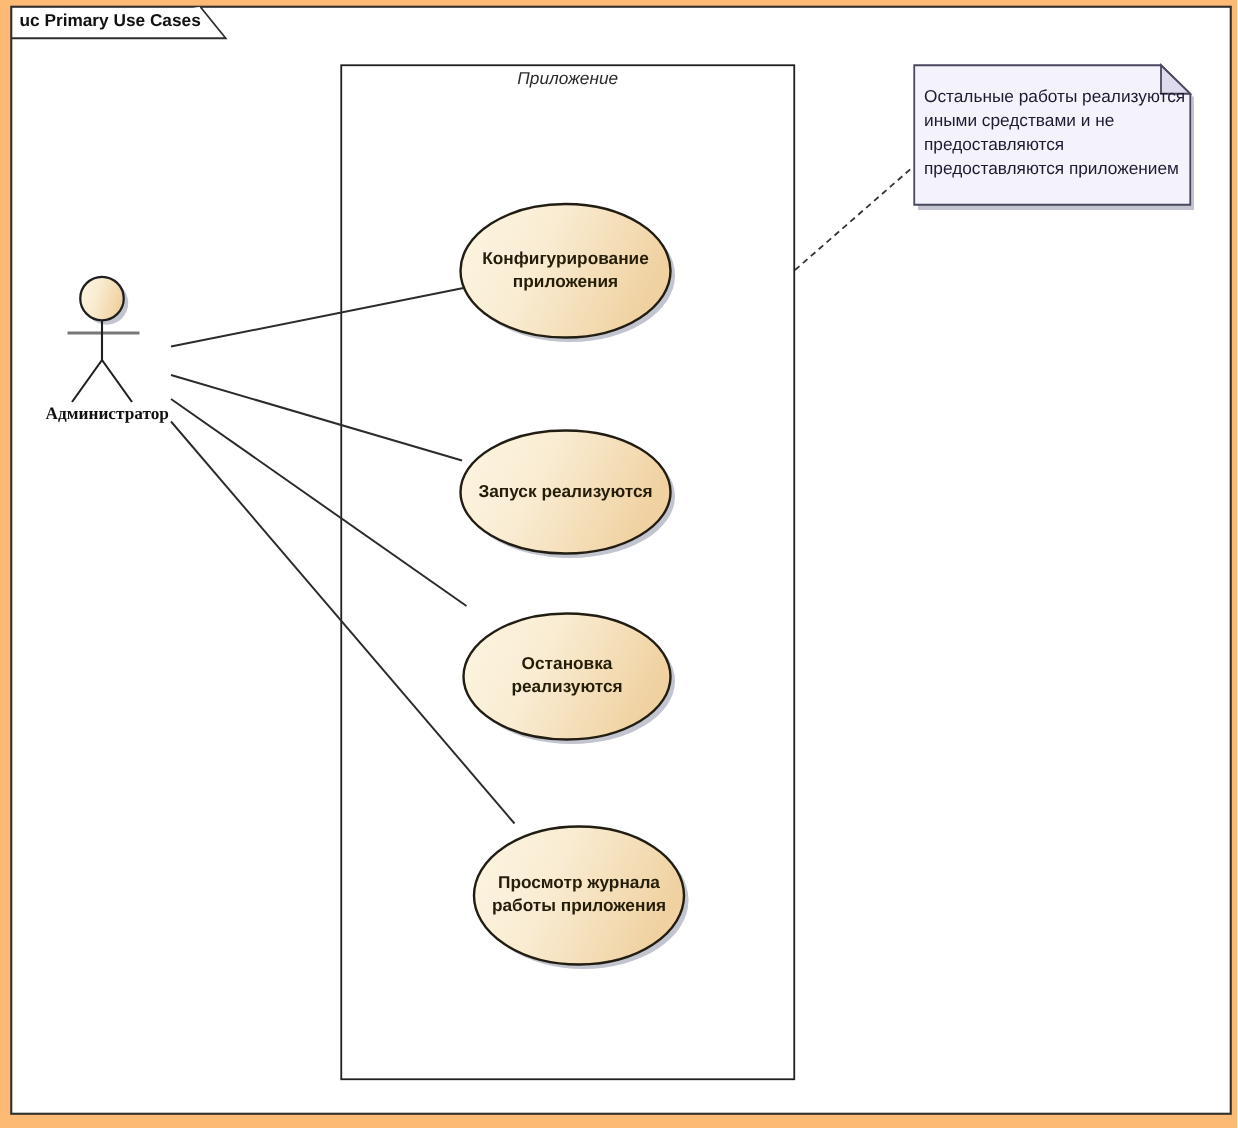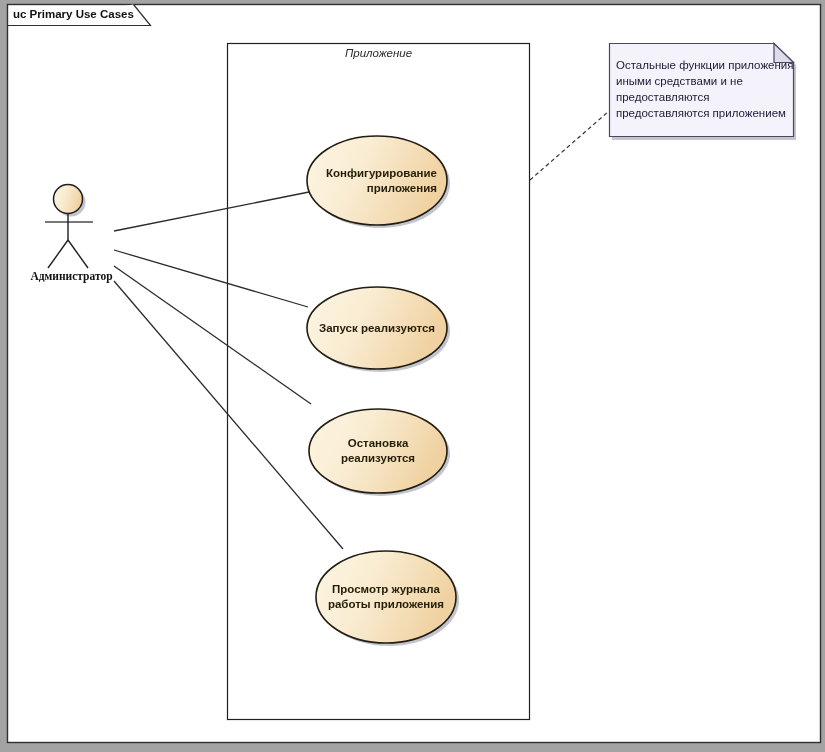--- a/index.html
+++ b/index.html
@@ -1,21 +1,21 @@
 <!DOCTYPE html>
 <html><head>
 <meta charset="utf-8">
 <style>
   html, body { margin: 0; padding: 0; background: #ffffff; }
   body { font-family: "Liberation Sans", sans-serif; }
   .canvas {
     position: relative;
     width: 825px;
     height: 752px;
-    background: #a3a3a3;
+    background: #fdba74;
     overflow: hidden;
   }
   .vector-layer {
     position: absolute;
     left: 0; top: 0;
     width: 825px; height: 752px;
   }
   .txt { position: absolute; color: #1c1c1c; }
   .frame-title {
     left: 13px; top: 8px;
@@ -36,21 +36,21 @@
     white-space: nowrap;
     font-family: Liberation Serif, serif;
   }
   .uc-label {
     display: flex; align-items: center; justify-content: center;
     text-align: center;
     font-size: 11.5px; font-weight: bold; color: #241d08;
     line-height: 15px;
     box-sizing: border-box;
   }
-  .uc1 { left: 307px; top: 136px; width: 140px; height: 89px; padding: 0 10px; text-align: right; }
+  .uc1 { left: 307px; top: 136px; width: 140px; height: 89px; padding: 0 10px; }
   .uc2 { left: 307px; top: 287px; width: 140px; height: 82px; padding: 0 8px; }
   .uc3 { left: 309px; top: 409px; width: 138px; height: 84px; padding: 0 14px; }
   .uc4 { left: 316px; top: 551px; width: 140px; height: 92px; padding: 0 9px; }
   .note-text {
     left: 616px; top: 57px; width: 174px;
     font-size: 11.5px; line-height: 16px; color: #1d1b33;
   }
   .note-text .nline { white-space: nowrap; }
 </style>
 </head>
@@ -118,19 +118,19 @@
   <div class="txt boundary-label">Приложение</div>
 
   <div class="txt actor-label">Администратор</div>
 
   <div class="txt uc-label uc1">Конфигурирование приложения</div>
   <div class="txt uc-label uc2">Запуск реализуются</div>
   <div class="txt uc-label uc3">Остановка реализуются</div>
   <div class="txt uc-label uc4">Просмотр журнала работы приложения</div>
 
   <div class="txt note-text">
-    <div class="nline">Остальные функции приложения</div>
+    <div class="nline">Остальные работы реализуются</div>
     <div class="nline">иными средствами и не</div>
     <div class="nline">предоставляются</div>
     <div class="nline">предоставляются приложением</div>
   </div>
 
 </div>
 
 </body></html>

